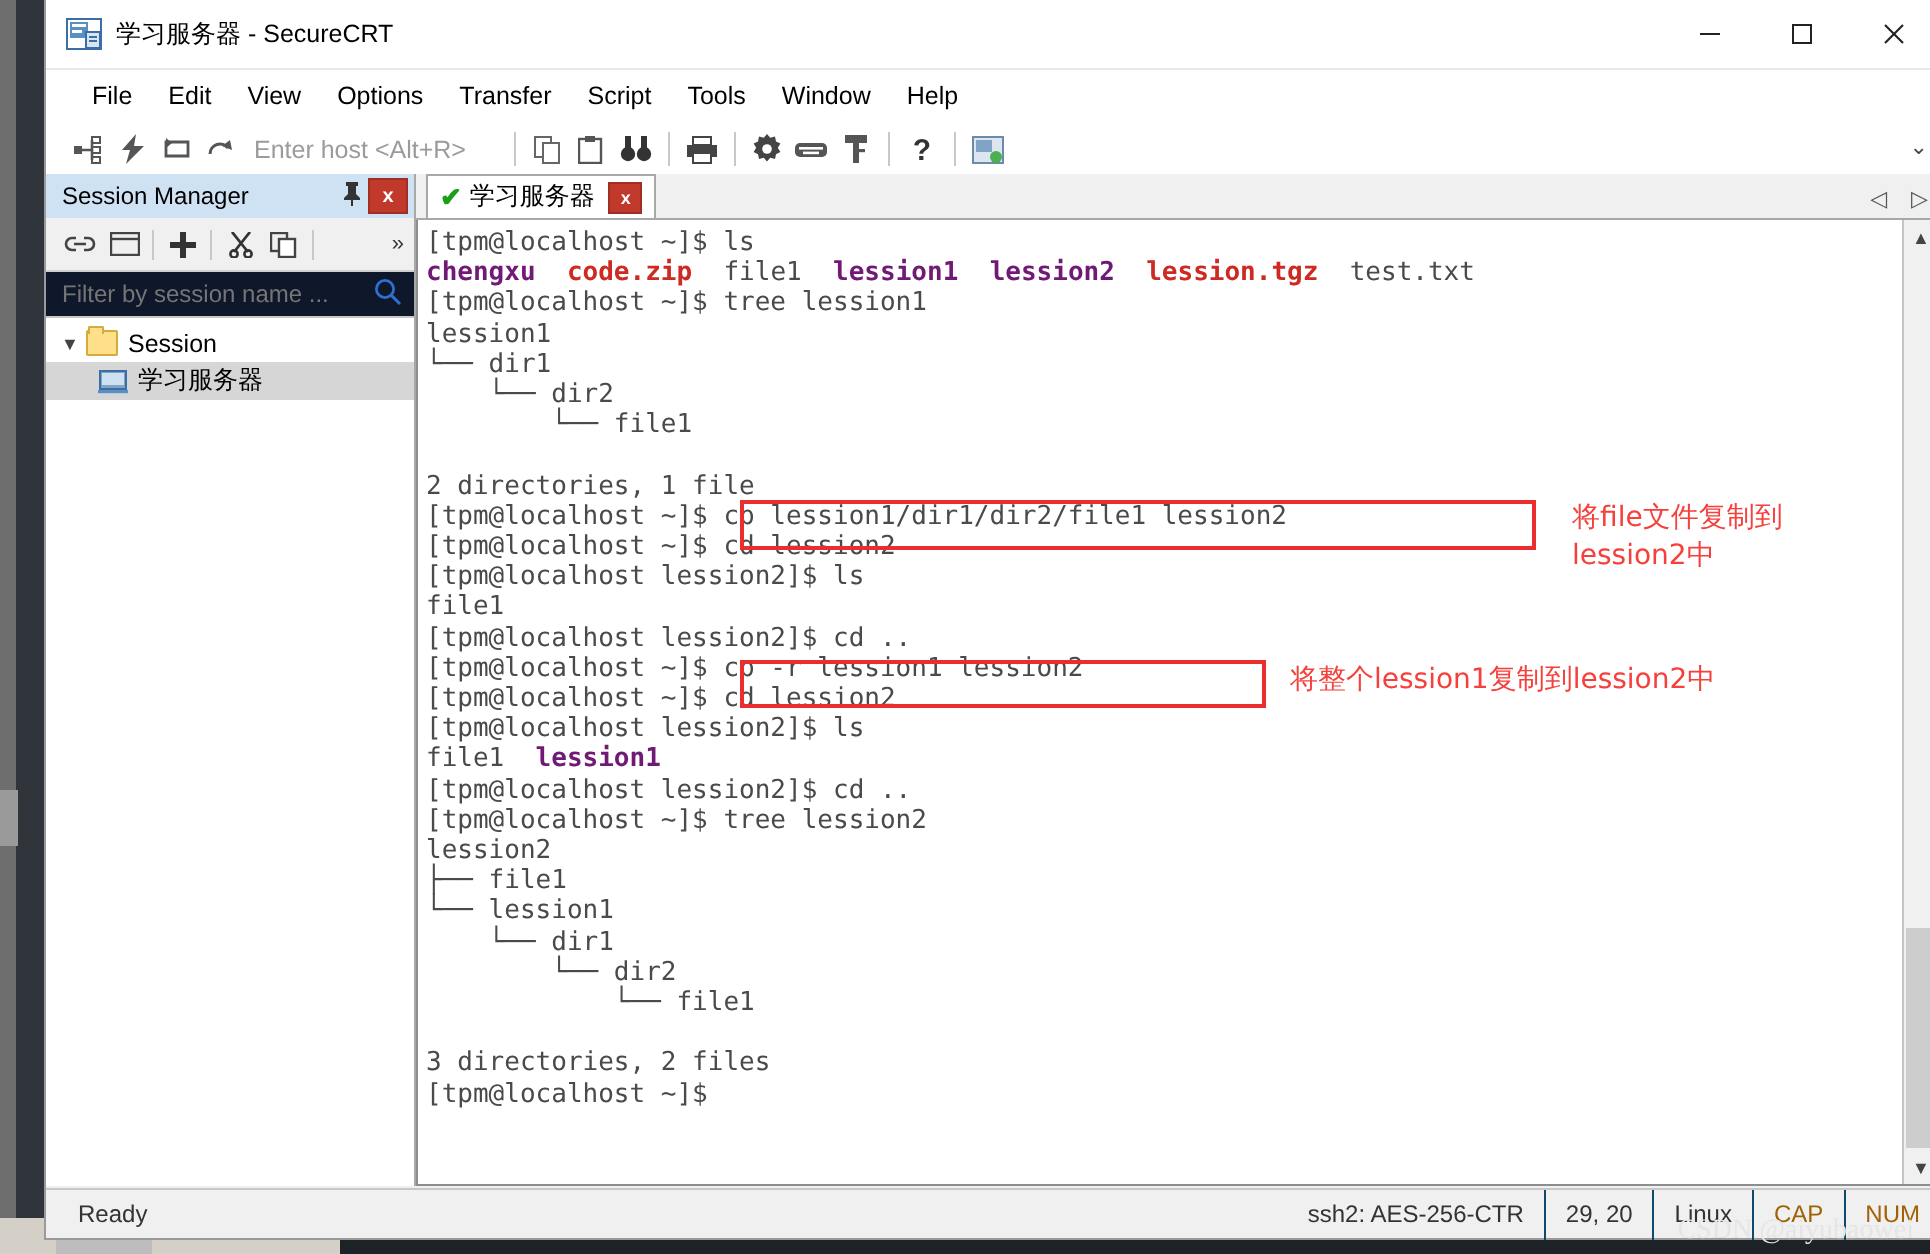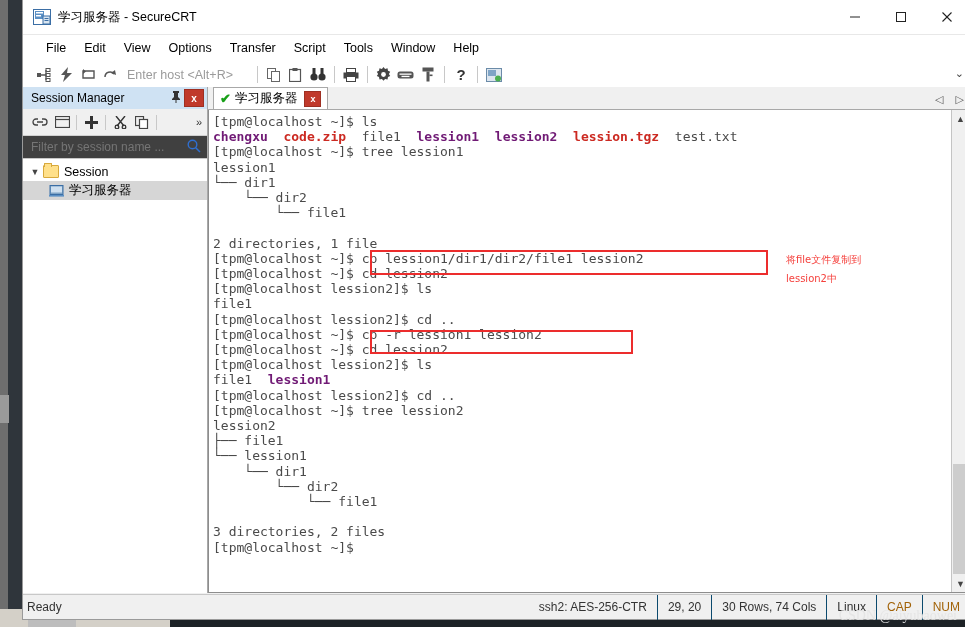--- a/index.html
+++ b/index.html
@@ -55,21 +55,21 @@
   #sessmgr{width:185px;background:#f0f0f0;border-right:1px solid #a8a8a8;display:flex;flex-direction:column;box-sizing:border-box;}
   #sessmgr .sm-head{height:22px;background:#cfe2f3;display:flex;align-items:center;padding-left:8px;font-size:12px;}
   #sessmgr .sm-head .sm-title{flex:1;}
   #sessmgr .pin{width:16px;text-align:center;color:#222;font-size:12px;}
   #sessmgr .sm-x{width:18px;height:16px;background:#c0392b;color:#fff;font-size:10px;font-weight:bold;
                  display:flex;align-items:center;justify-content:center;margin-right:3px;border:1px solid #9e2f22;}
   #sessmgr .sm-tools{height:26px;display:flex;align-items:center;padding-left:6px;border-bottom:1px solid #d0d0d0;position:relative;}
   #sessmgr .sm-tools .sm-ico{width:22px;height:20px;display:flex;align-items:center;justify-content:center;}
   #sessmgr .sm-tools .sm-sep{width:1px;height:15px;background:#c8c8c8;margin:0 3px;}
   #sessmgr .sm-tools .sm-more{position:absolute;right:5px;font-size:11px;color:#333;}
-  #sessmgr .sm-filter{height:22px;display:flex;align-items:center;border-bottom:1px solid #c8c8c8;background:#404040;padding-left:6px;}
+  #sessmgr .sm-filter{height:22px;display:flex;align-items:center;border-bottom:1px solid #c8c8c8;background:#0f172a;padding-left:6px;}
   #sessmgr .sm-filter input{border:none;outline:none;font-size:12px;color:#8a8a8a;background:transparent;width:140px;font-family:"Liberation Sans",sans-serif;}
   #sessmgr .sm-tree{flex:1;background:#fff;padding-top:3px;}
   .tree-row{height:19px;display:flex;align-items:center;font-size:12.5px;padding-left:4px;}
   .tree-row.sel{background:#d6d6d6;}
   .tree-row .chev{width:16px;text-align:center;font-size:9px;color:#444;}
   .folder-ico{width:14px;height:11px;background:#ffe08a;border:1px solid #d8a93c;margin-right:5px;position:relative;border-radius:1px;}
   .folder-ico:before{content:"";position:absolute;left:0;top:-3px;width:6px;height:3px;background:#ffe08a;border:1px solid #d8a93c;border-bottom:none;border-radius:1px 1px 0 0;}
   .pc-ico{width:15px;height:12px;margin-right:5px;}
 
   
@@ -93,26 +93,26 @@
 
   
   #vscroll{width:17px;background:#f0f0f0;border-left:1px solid #c4c4c4;position:relative;flex:none;}
   #vscroll .arrow{height:17px;display:flex;align-items:center;justify-content:center;font-size:9px;color:#444;background:#f0f0f0;}
   #vscroll .arrow.top{position:absolute;top:0;left:0;right:0;}
   #vscroll .arrow.bot{position:absolute;bottom:0;left:0;right:0;}
   #vscroll .thumb{position:absolute;left:1px;right:1px;bottom:18px;height:110px;background:#cdcdcd;}
 
   
   .red-box{position:absolute;border:2px solid #ec2d2d;box-sizing:border-box;pointer-events:none;}
-  .anno{position:absolute;color:#f5403c;font-family:"DejaVu Sans",sans-serif;font-size:10px;line-height:19px;}
+  .anno{position:absolute;color:#f5403c;font-family:"DejaVu Sans",sans-serif;font-size:14px;line-height:19px;}
 
   
   #statusbar{position:absolute;left:0;right:0;bottom:0;height:25px;background:#f0f0f0;border-top:1px solid #c8c8c8;
              display:flex;align-items:center;font-size:12px;color:#333;box-sizing:border-box;}
-  #statusbar .sb-ready{padding-left:4px;flex:1;}
+  #statusbar .sb-ready{padding-left:16px;flex:1;}
   #statusbar .sb-cell{padding:0 10px;height:25px;display:flex;align-items:center;border-left:1px solid #0c4a6e;}
   #statusbar .sb-caps{color:#a16207;}
   .watermark{position:absolute;right:8px;bottom:3px;color:#e5e5e5;font-size:14px;
              font-family:Liberation Serif, serif;pointer-events:none;white-space:nowrap;}
 </style>
 </head>
 <body>
 
 <div id="desktop">
   <div class="bg-strip-left"></div>
@@ -367,29 +367,31 @@
           <div class="arrow bot">▼</div>
         </div>
       </div>
     </div>
   </div>
 
   <div id="statusbar">
     <span class="sb-ready">Ready</span>
     <span class="sb-cell" style="border-left:none;">ssh2: AES-256-CTR</span>
     <span class="sb-cell">29, 20</span>
-    <span class="sb-cell">30 Rows, 74 Cols</span>
     <span class="sb-cell">Linux</span>
     <span class="sb-cell sb-caps">CAP</span>
     <span class="sb-cell sb-caps">NUM</span>
   </div>
 </div>
 
 <div id="overlay" style="position:absolute;inset:0;pointer-events:none;">
     <div class="red-box" style="left: 370px; top: 250px; width: 398px; height: 25px; border-color: rgb(236, 45, 45);"></div>
     <div class="red-box" style="left: 370px; top: 330px; width: 263px; height: 24px; border-color: rgb(236, 45, 45);"></div>
     <div class="anno" style="left: 786px; top: 250px; color: rgb(245, 64, 60);">
       <div>将file文件复制到</div>
       <div>lession2中</div>
     </div>
+    <div class="anno" style="left: 645px; top: 331px; color: rgb(245, 64, 60);">
+      <div>将整个lession1复制到lession2中</div>
+    </div>
   </div>
 
 <div class="watermark">CSDN @aiyubaowei</div>
 
 </body></html>

